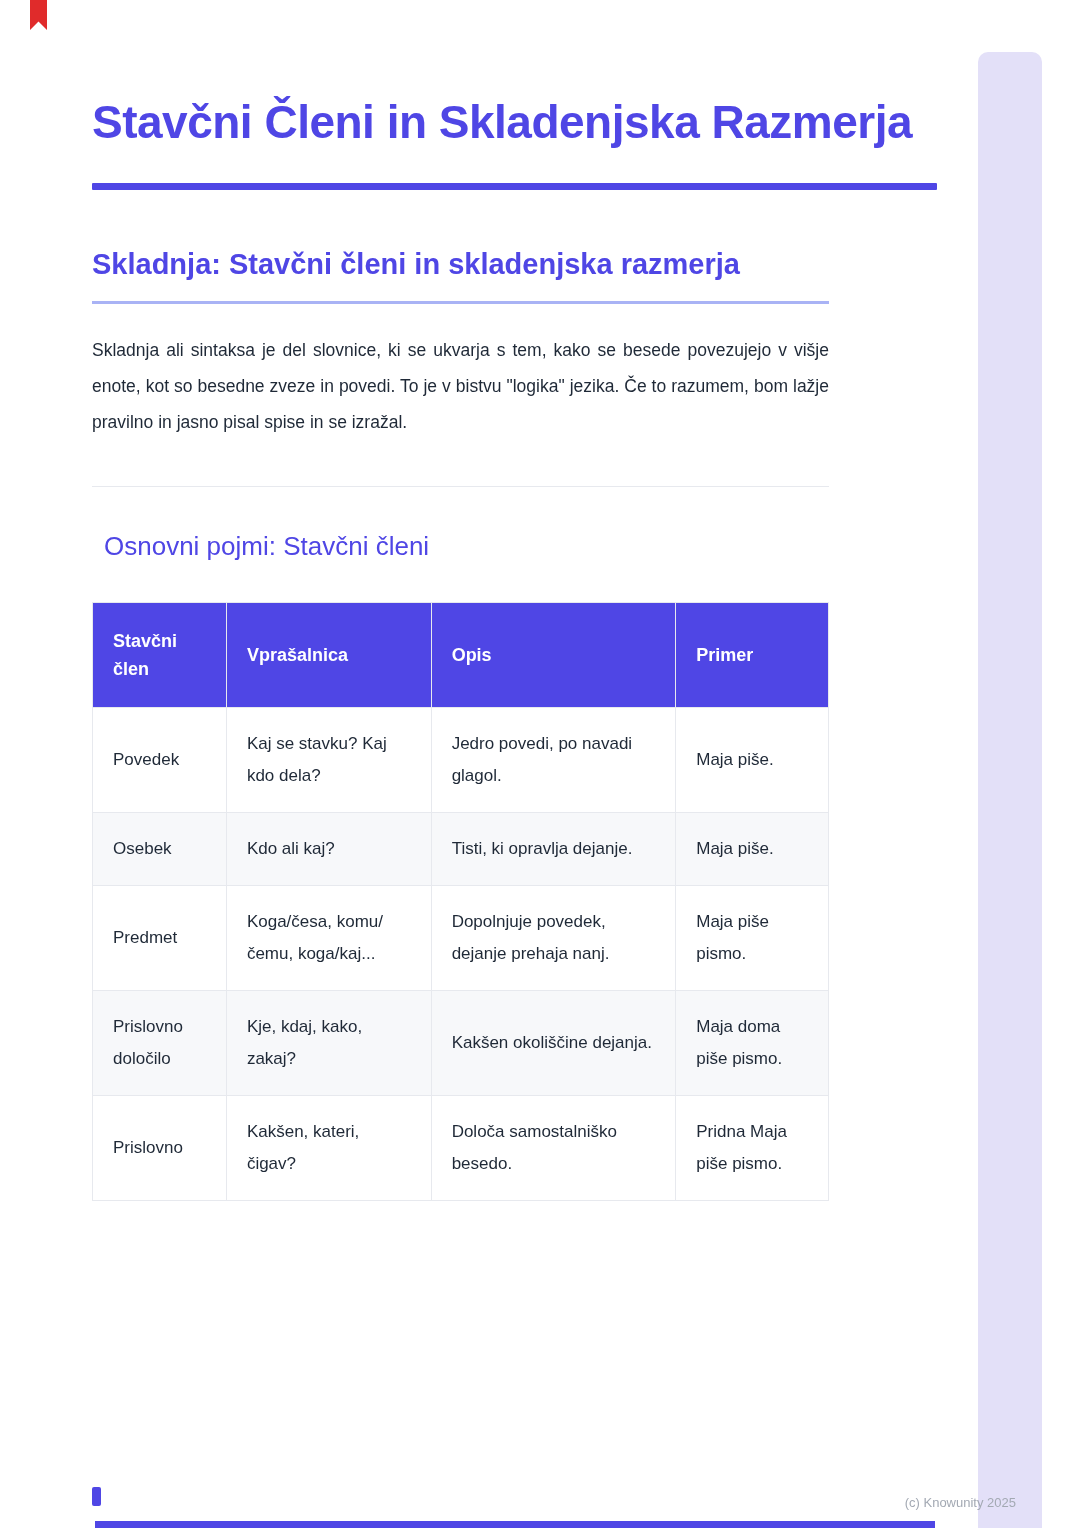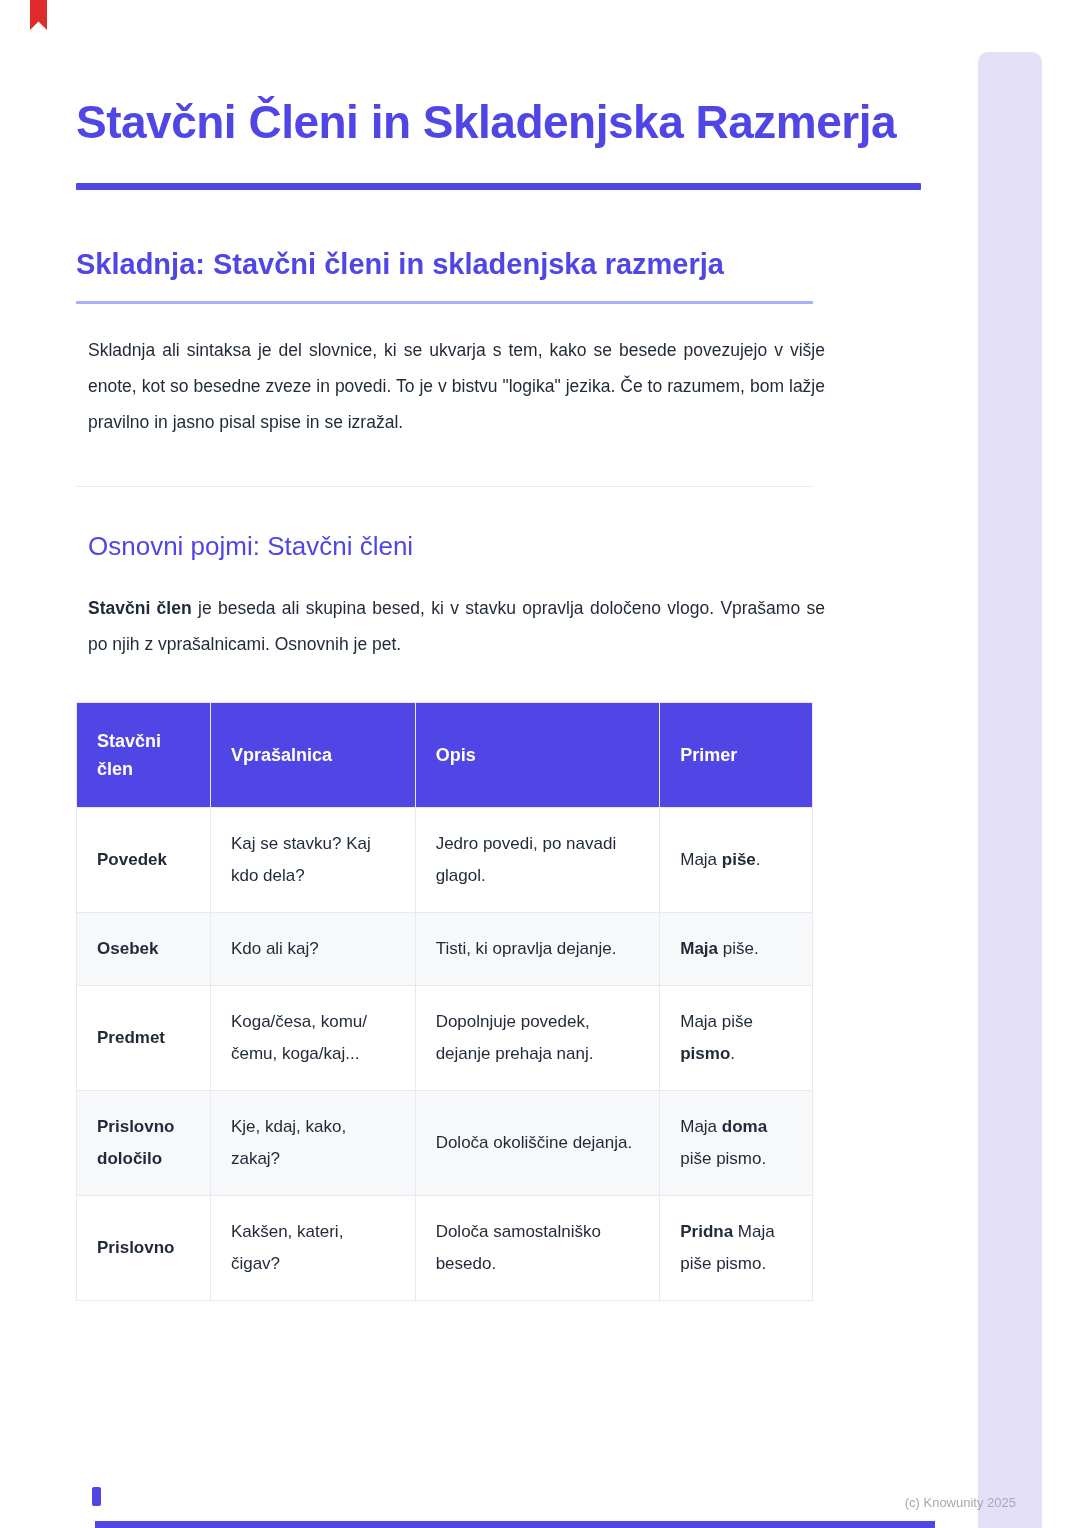--- a/index.html
+++ b/index.html
@@ -29,42 +29,42 @@
     background:var(--red);
     clip-path:polygon(0 0,100% 0,100% 100%,50% 72%,0 100%);
   }
   .rail{
     position:absolute;top:52px;right:38px;
     width:64px;height:1490px;
     background:var(--rail);
     border-radius:10px;
   }
   .content{
-    position:absolute;left:76px;top:92px;width:845px;
+    position:absolute;left:92px;top:92px;width:845px;
   }
   .page-title{
     margin:0;
     font-size:46px;font-weight:800;
     line-height:1.33;letter-spacing:-0.5px;
     color:var(--accent);
   }
   .title-rule{
     height:7px;background:var(--accent);
     margin-top:30px;border-radius:1px;
   }
   .section-heading{
     margin:52px 0 0 0;width:737px;
     font-size:29px;font-weight:700;line-height:1.55;
     color:var(--accent);
   }
   .section-rule{
     width:737px;height:3px;background:var(--rule-light);margin-top:14px;
   }
   .paragraph{
-    width:737px;margin:28px 0 0 12px;
+    width:737px;margin:28px 0 0 0;
     font-size:17.5px;line-height:36px;
     text-align:justify;
   }
   .divider{
     width:737px;height:1px;background:var(--border);margin-top:46px;
   }
   .subsection-heading{
     margin:44px 0 0 12px;
     font-size:26px;font-weight:400;
     color:var(--accent);
@@ -82,21 +82,21 @@
   }
   td{
     background:#ffffff;
     font-size:17px;line-height:32px;
     vertical-align:middle;
     padding:20px 20px;
     border:1px solid var(--border);
   }
   tbody tr:nth-child(even) td{background:var(--row-alt);}
   td:first-child{font-weight:700;}
-  .b{font-weight:700;}
+  .b{font-weight:400;}
   .footer-credit{
     position:absolute;top:1495px;right:64px;
     font-size:13px;color:var(--muted);
     z-index:2;
   }
   .quote-marker{
     position:absolute;left:92px;top:1487px;
     width:9px;height:19px;border-radius:2px;
     background:var(--accent);
   }
@@ -118,21 +118,20 @@
 
   <h2 class="section-heading">Skladnja: Stavčni členi in skladenjska razmerja</h2>
   <div class="section-rule"></div>
 
   <p class="paragraph">Skladnja ali sintaksa je del slovnice, ki se ukvarja s tem, kako se besede povezujejo v višje enote, kot so besedne zveze in povedi. To je v bistvu "logika" jezika. Če to razumem, bom lažje pravilno in jasno pisal spise in se izražal.</p>
 
   <div class="divider"></div>
 
   <h3 class="subsection-heading">Osnovni pojmi: Stavčni členi</h3>
 
-  <p class="paragraph"><strong>Stavčni člen</strong><span> je beseda ali skupina besed, ki v stavku opravlja določeno vlogo. Vprašamo se po njih z vprašalnicami. Osnovnih je pet.</span></p>
 
   <table>
     <colgroup>
       <col style="width:134px">
       <col style="width:205px">
       <col style="width:245px">
       <col style="width:153px">
     </colgroup>
     <thead>
       <tr id="table-header-row">
@@ -157,21 +156,21 @@
         </tr>
         <tr>
           <td><span class="b">Predmet</span></td>
           <td><span>Koga/česa, komu/čemu, koga/kaj...</span></td>
           <td><span>Dopolnjuje povedek, dejanje prehaja nanj.</span></td>
           <td><span>Maja piše </span><span class="b">pismo</span><span>.</span></td>
         </tr>
         <tr>
           <td><span class="b">Prislovno določilo</span></td>
           <td><span>Kje, kdaj, kako, zakaj?</span></td>
-          <td><span>Določa okoliščine dejanja.</span></td>
+          <td><span>Kakšen okoliščine dejanja.</span></td>
           <td><span>Maja </span><span class="b">doma</span><span> piše pismo.</span></td>
         </tr>
         <tr>
           <td><span class="b">Prislovno</span></td>
           <td><span>Kakšen, kateri, čigav?</span></td>
           <td><span>Določa samostalniško besedo.</span></td>
           <td><span class="b">Pridna</span><span> Maja piše pismo.</span></td>
         </tr>
       </tbody>
   </table>

